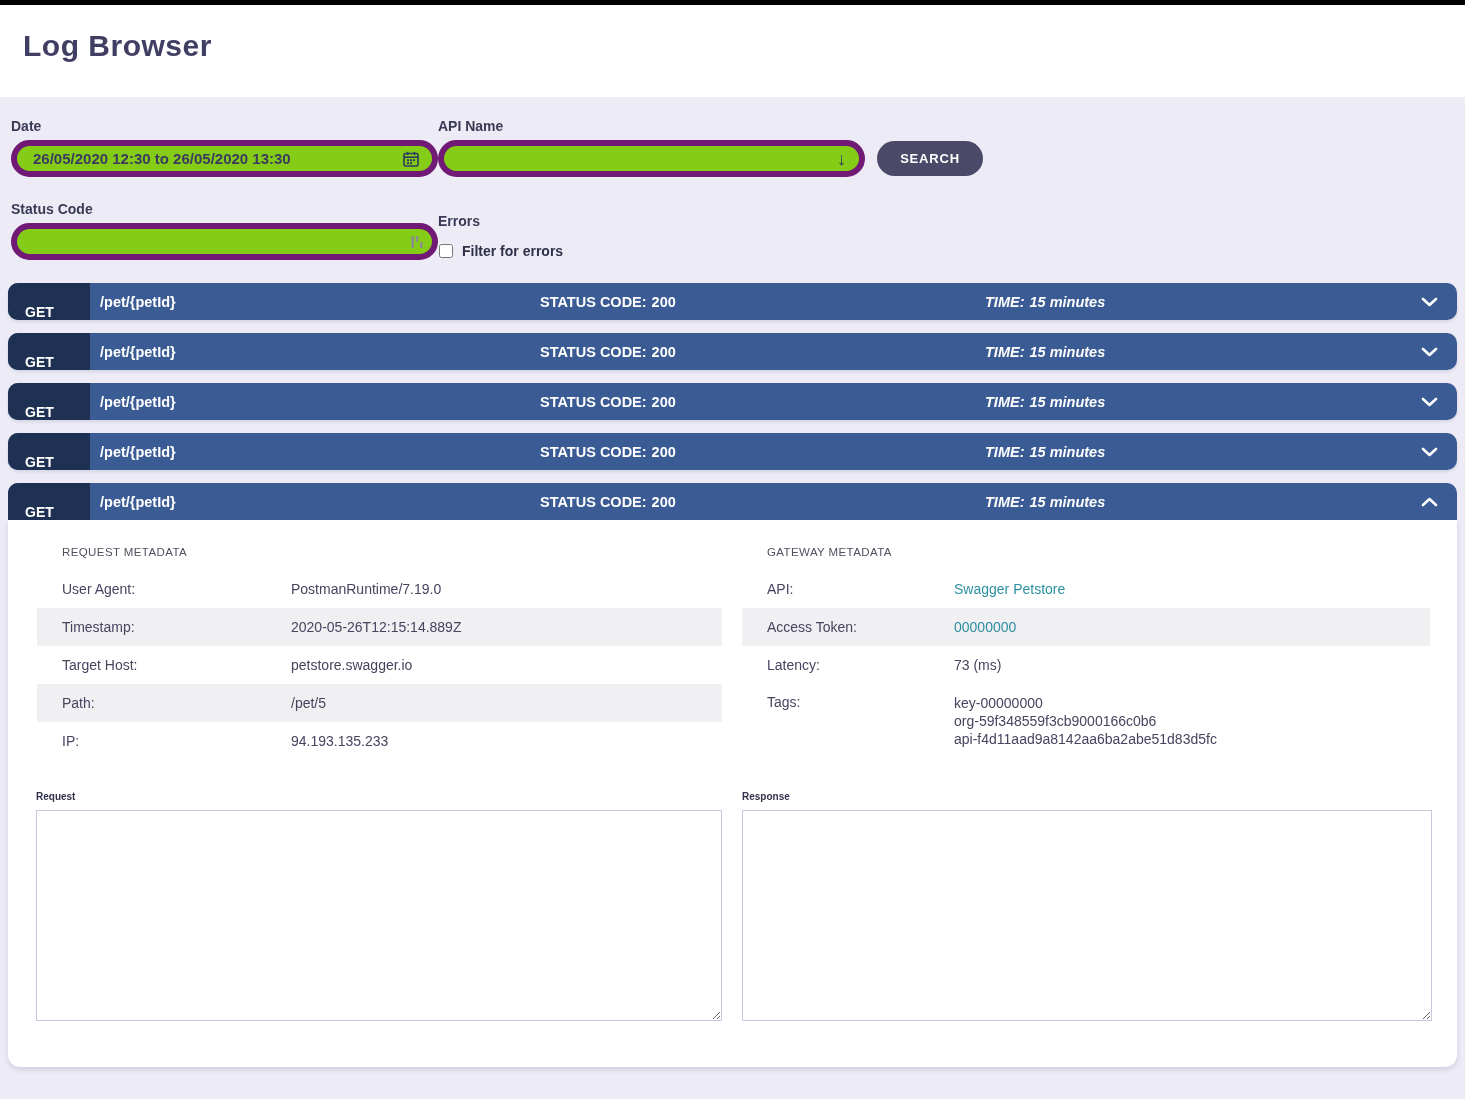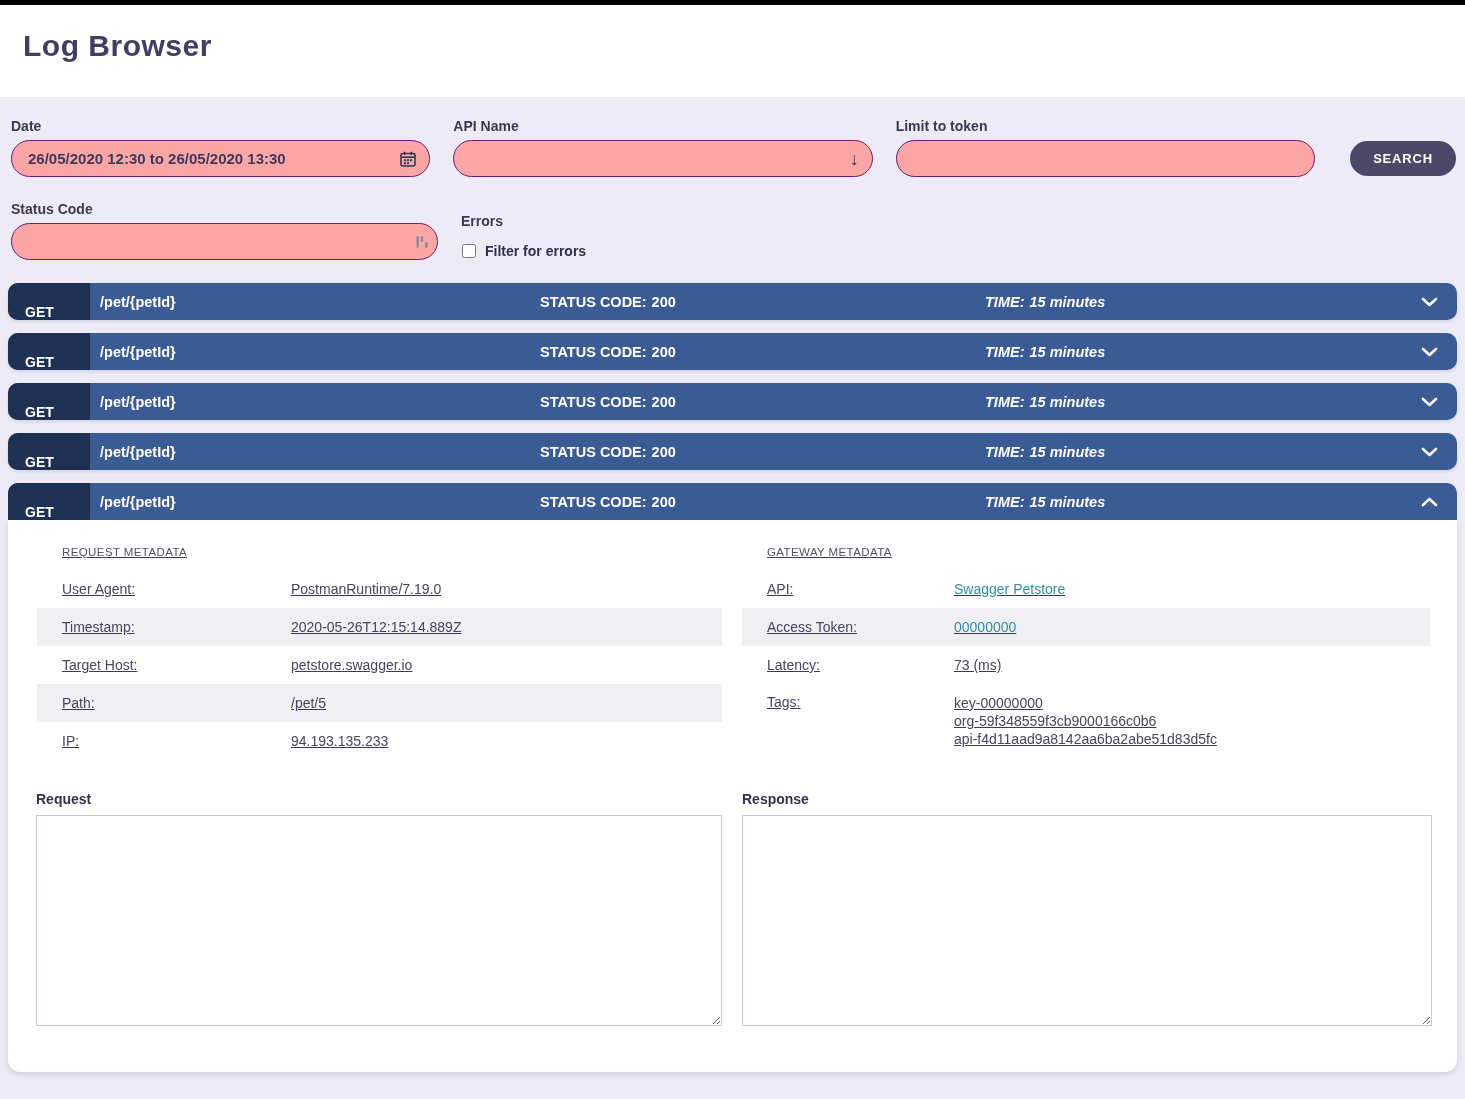--- a/index.html
+++ b/index.html
@@ -14,30 +14,30 @@
   }
   .topbar { height:5px; background:#000; width:100%; }
   .app-header { background:#fff; height:92px; padding:24px 0 0 23px; }
   .app-title {
     font-size:30px; font-weight:700; letter-spacing:0.5px;
     color:#403e63;
   }
   .content { padding-top:21px; }
 
   
-  .filter-row { display:flex; gap:23px; padding:0 9px 0 11px; align-items:flex-end; }
+  .filter-row { display:flex; padding:0 9px 0 11px; align-items:flex-end; }
   .filter-row.second { margin-top:24px; }
   .filter-group { width:427px; }
   .filter-label {
     font-size:14px; font-weight:700; color:#3a3a55; margin-bottom:6px;
     display:block;
   }
   .pill-input {
     position:relative; width:100%; height:37px;
-    background:#fca5a5; border:1px solid #701a75; border-radius:19px;
+    background:#84cc16; border:6px solid #701a75; border-radius:19px;
     display:flex; align-items:center;
   }
   .pill-input input {
     border:none; outline:none; background:transparent;
     width:100%; height:100%; padding:0 40px 0 16px;
     font-family:"Liberation Sans", sans-serif;
     font-size:15px; font-weight:700; color:#3b3b5e;
     border-radius:19px;
   }
   .input-icon { position:absolute; right:13px; top:50%; transform:translateY(-50%); display:flex; }
@@ -79,39 +79,39 @@
   .cell b { font-weight:700; margin-left:5px; }
   .cell .lbl { font-weight:600; }
   .chevron-cell { width:56px; display:flex; align-items:center; justify-content:center; }
 
   
   .detail-panel {
     margin:0 8px; background:#fff; border-radius:0 0 12px 12px;
     box-shadow:0 3px 5px rgba(60,60,100,0.15);
     padding-bottom:42px;
   }
-  .meta-columns { display:flex; padding:26px 27px 0 29px; gap:20px;text-decoration:underline; }
+  .meta-columns { display:flex; padding:26px 27px 0 29px; gap:20px; }
   .meta-col { width:685px; flex:none; }
   .meta-col.right { width:688px; }
   .meta-title {
     font-size:11.5px; font-weight:400; color:#50505f; letter-spacing:0.4px;
     margin:0 0 12px 25px;
   }
   .meta-row { display:flex; min-height:38px; align-items:center; padding-left:25px; font-size:14px; color:#45455f; }
   .meta-row.stripe { background:#f0eff2; }
   .meta-row.top-align { align-items:flex-start; padding-top:10px; padding-bottom:8px; }
   .meta-label { width:229px; flex:none; font-weight:400; }
   .meta-col.right .meta-label { width:187px; }
   .meta-value { font-weight:400; line-height:18px; }
   .meta-value.link { color:#2e8fa0; cursor:pointer; }
 
   .io-columns { display:flex; gap:20px; padding:31px 33px 0 28px; }
   .io-col { width:686px; flex:none; }
   .io-col.right { width:690px; }
-  .io-label { font-size:14px; font-weight:700; color:#32324c; margin-bottom:8px; display:block; }
+  .io-label { font-size:10px; font-weight:700; color:#32324c; margin-bottom:8px; display:block; }
   .io-col textarea {
     width:100%; height:211px; border:1px solid #c6c9db; background:#fff;
     font-family:"Liberation Sans", sans-serif; font-size:13px; color:#45455f;
     padding:6px; outline:none;
   }
 
   svg { display:block; }
 </style>
 </head>
 <body>
@@ -146,26 +146,20 @@
     </div>
 
     <div class="filter-group">
       <label class="filter-label">API Name</label>
       <div class="pill-input">
         <input type="text" value="" style="">
         <span class="input-icon arrow-glyph">↓</span>
       </div>
     </div>
 
-    <div class="filter-group">
-      <label class="filter-label">Limit to token</label>
-      <div class="pill-input">
-        <input type="text" value="" style="">
-      </div>
-    </div>
 
     <button class="search-btn">SEARCH</button>
   </div>
 
   <div class="filter-row second">
     <div class="filter-group">
       <label class="filter-label">Status Code</label>
       <div class="pill-input">
         <input type="text" value="" style="">
         <span class="input-icon" style="right:9px;">

